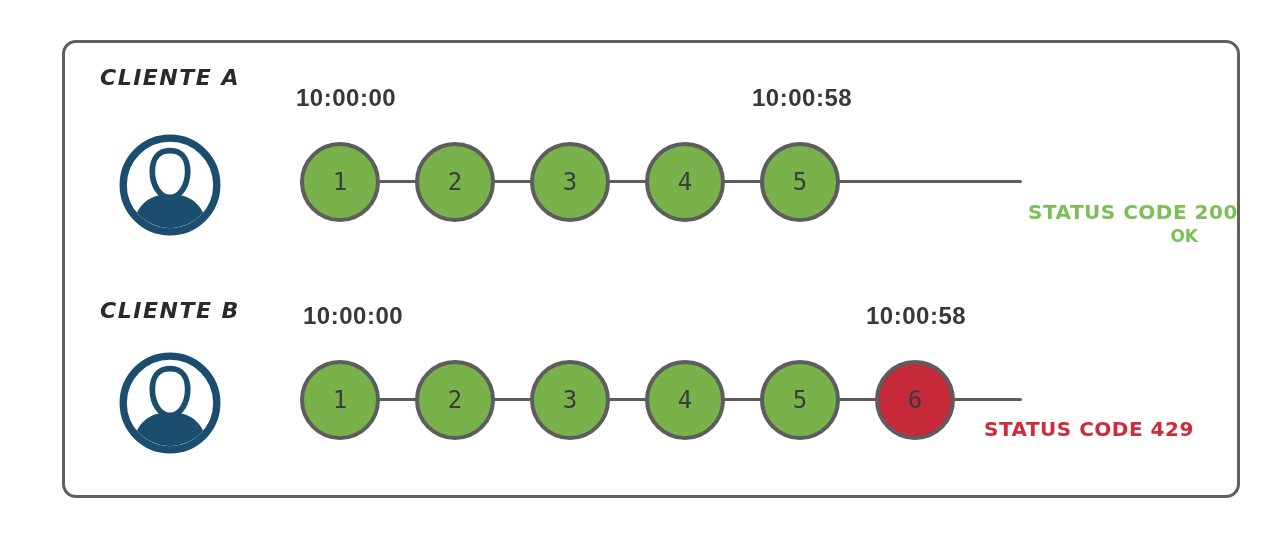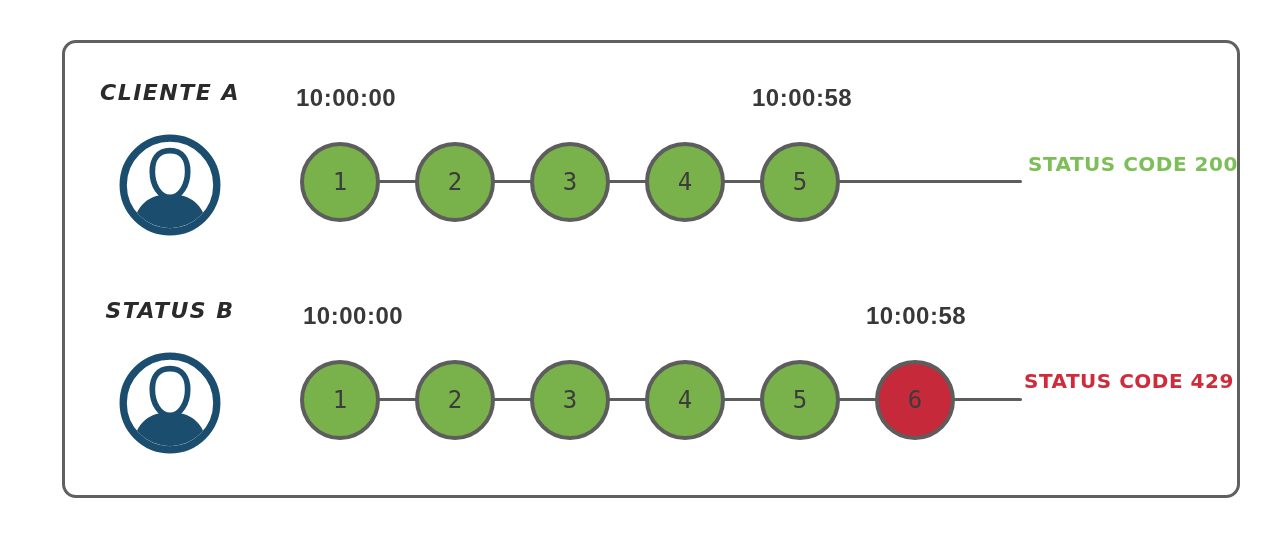--- a/index.html
+++ b/index.html
@@ -62,34 +62,35 @@
   }
   .circle.ok    { background: #79b14a; }
   .circle.error { background: #c5293a; }
   .status-text {
     position: absolute;
     text-align: right;
     font-family: "DejaVu Sans", sans-serif;
     font-weight: bold;
     white-space: nowrap;
     line-height: 24px;
+    margin-top: 48px;
   }
   .status-text.success { color: #7dbf57; }
   .status-text.error   { color: #cf2b3a; }
   .status-line-1 { font-size: 20px; letter-spacing: 0.5px; }
   .status-line-2 { font-size: 17px; }
 </style>
 </head>
 <body>
 
 <div class="stage">
   <div class="frame"></div>
 
   <div>
-    <div class="client-label" style="left:90px; top:80px;">CLIENTE A</div>
+    <div class="client-label" style="left:90px; top:65px;">CLIENTE A</div>
 
     <svg class="avatar" style="left:118px; top:133px;" viewBox="0 0 100 100">
       <defs>
         <clipPath id="clipA">
             <circle cx="50" cy="50" r="41.5"></circle>
           </clipPath>
       </defs>
       <g clip-path="url(#clipA)">
         <path d="M14 94 C16 68 31 59 50 59 C69 59 84 68 86 94 Z" fill="#1b4d6e"></path>
         <path d="M50 17 C38 17 33 26 33 37 C33 50 40 62 50 62 C60 62 67 50 67 37 C67 26 62 17 50 17 Z" fill="#ffffff" stroke="#1b4d6e" stroke-width="5.5"></path>
@@ -113,25 +114,26 @@
       </div>
     <div class="circle ok" style="left:645px; top:142px;">
       <span>4</span>
       </div>
     <div class="circle ok" style="left:760px; top:142px;">
       <span>5</span>
       </div>
 
     <div class="status-text success" style="left:1028px; top:152px; width:170px;">
       <div class="status-line-1">STATUS CODE 200</div>
+      <div class="status-line-2">OK</div>
     </div>
   </div>
 
   <div>
-    <div class="client-label" style="left:90px; top:298px;">STATUS B</div>
+    <div class="client-label" style="left:90px; top:298px;">CLIENTE B</div>
 
     <svg class="avatar" style="left:118px; top:351px;" viewBox="0 0 100 100">
       <defs>
         <clipPath id="clipB">
             <circle cx="50" cy="50" r="41.5"></circle>
           </clipPath>
       </defs>
       <g clip-path="url(#clipB)">
         <path d="M14 94 C16 68 31 59 50 59 C69 59 84 68 86 94 Z" fill="#1b4d6e"></path>
         <path d="M50 17 C38 17 33 26 33 37 C33 50 40 62 50 62 C60 62 67 50 67 37 C67 26 62 17 50 17 Z" fill="#ffffff" stroke="#1b4d6e" stroke-width="5.5"></path>
@@ -156,17 +158,17 @@
     <div class="circle ok" style="left:645px; top:360px;">
       <span>4</span>
       </div>
     <div class="circle ok" style="left:760px; top:360px;">
       <span>5</span>
       </div>
     <div class="circle error" style="left:875px; top:360px;">
       <span>6</span>
       </div>
 
-    <div class="status-text error" style="left:1024px; top:369px; width:180px;">
+    <div class="status-text error" style="left:984px; top:369px; width:180px;">
       <div class="status-line-1">STATUS CODE 429</div>
     </div>
   </div>
 </div>
 
 </body></html>

